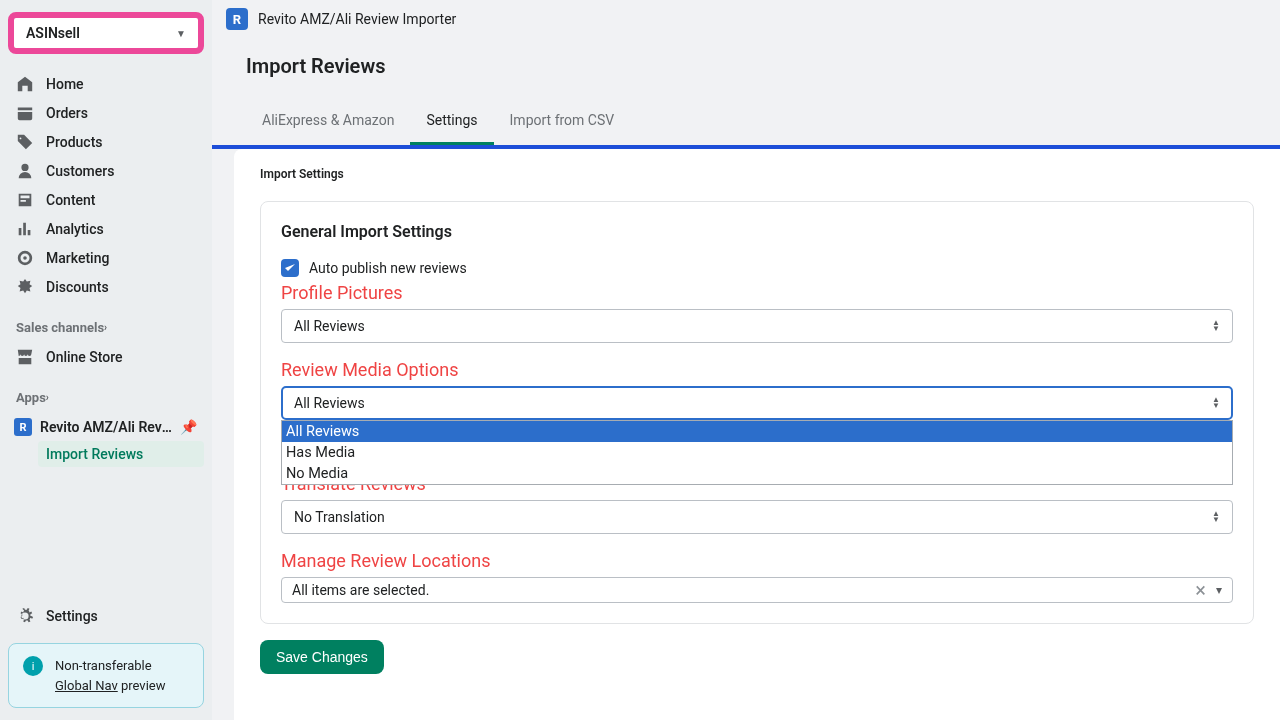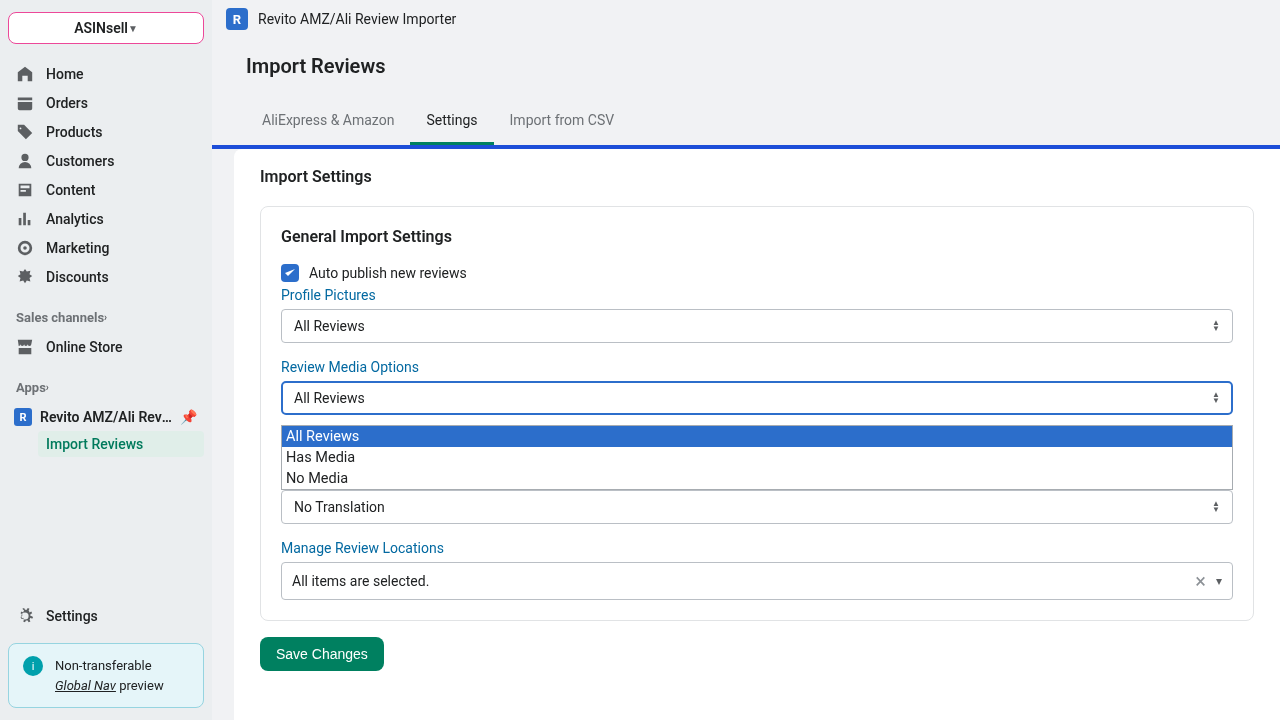--- a/index.html
+++ b/index.html
@@ -1,19 +1,19 @@
 <!DOCTYPE html>
 <html><head>
   <meta charset="utf-8">
   <style>
     * { margin: 0; padding: 0; box-sizing: border-box; }
     body { font-family: -apple-system, BlinkMacSystemFont, "Segoe UI", Roboto, sans-serif; font-size: 14px; color: #202223; background: #f1f2f4; display: flex; height: 720px; overflow: hidden; }
     
     .sidebar { width: 212px; background: #ebeef0; display: flex; flex-direction: column; padding: 12px 8px; }
-    .store-select { background: #fff; border: 1px solid #ec4899; border-radius: 8px; padding: 7px 12px; display: flex; justify-content: center; align-items: center; margin-bottom: 16px; cursor: pointer; }
+    .store-select { background: #fff; border: 6px solid #ec4899; border-radius: 8px; padding: 7px 12px; display: flex; justify-content: space-between; align-items: center; margin-bottom: 16px; cursor: pointer; }
     .store-select span:first-child { font-weight: 600; }
     .chev { font-size: 10px; color: #5c5f62; }
     
     .nav-item { display: flex; align-items: center; gap: 12px; padding: 5px 8px; border-radius: 4px; cursor: pointer; margin-bottom: 1px; font-weight: 500;}
     .nav-item svg, .nav-item .icon { width: 18px; height: 18px; color: #5c5f62; fill: #5c5f62; flex-shrink: 0; }
     .nav-item span { font-size: 14px; }
     
     .section-header { display: flex; justify-content: flex-start; align-items: center; padding: 8px 8px; margin-top: 10px; color: #6d7175; font-size: 13px; font-weight: 700; cursor: pointer; }
     
     .app-item { display: flex; align-items: center; gap: 8px; padding: 5px 6px; cursor: pointer; }
@@ -26,55 +26,55 @@
     .sub-item.active { background: #e0eee9; color: #007a5c; font-weight: 500; }
     .sub-item:not(.active) { color: #202223; }
     
     .spacer { flex: 1; }
     .settings-item { display: flex; align-items: center; gap: 12px; padding: 6px 8px; cursor: pointer; font-weight: 500; }
     .settings-item svg { width: 18px; height: 18px; fill: #5c5f62; }
     
     .notice { border: 1px solid #96d4e0; background: #e5f5f9; border-radius: 8px; padding: 12px 14px; margin-top: 12px; display: flex; gap: 12px; align-items: flex-start; }
     .notice .dot { width: 20px; height: 20px; background: #00a0ac; border-radius: 50%; display: flex; align-items: center; justify-content: center; color: #fff; font-size: 11px; flex-shrink: 0; }
     .notice .txt { font-size: 13px; line-height: 1.5; }
-    .notice .txt u { text-decoration: underline; font-style: italic; }
+    .notice .txt u { text-decoration: underline; }
     
     .main { flex: 1; display: flex; flex-direction: column; min-width: 0; }
     .topbar { display: flex; align-items: center; gap: 10px; padding: 8px 14px; }
     .topbar .logo { width: 22px; height: 22px; background: #2c6ecb; border-radius: 4px; display:flex; align-items:center; justify-content:center; color:#fff; font-weight:bold; font-size:13px; }
     .apptitle { font-size: 14px; color: #202223; }
     
     .pagehdr { padding: 16px 34px 20px; }
     .pagehdr h1 { font-size: 20px; font-weight: 600; }
     
     .tabs { display: flex; gap: 0; padding: 0 34px; border-bottom: 4px solid #1d4ed8; }
     .tab { padding: 14px 16px; font-size: 14px; color: #6d7175; cursor: pointer; border-bottom: 3px solid transparent; }
     .tab.active { color: #202223; border-bottom-color: #008060; }
     
     .content { background: #fff; border-radius: 8px 0 0 0; margin-left: 22px; flex: 1; overflow-y: auto; padding: 18px 26px 30px; }
-    .sectitle { font-size: 16px; font-weight: 600; margin-bottom: 20px; }
+    .sectitle { font-size: 12px; font-weight: 600; margin-bottom: 20px; }
     
     .card { border: 1px solid #e1e3e5; border-radius: 8px; padding: 20px; position: relative; }
     .cardtitle { font-size: 16px; font-weight: 600; margin-bottom: 18px; }
     .chk-row { display: flex; align-items: center; gap: 10px; margin-bottom: 5px; }
     .chk { width: 18px; height: 18px; background: #2c6ecb; border-radius: 4px; display: flex; align-items: center; justify-content: center; cursor: pointer; }
     .chk svg { width: 12px; height: 12px; fill: #fff; }
     
-    .label { font-size: 14px; margin-bottom: 6px; color: #0369a1; }
+    .label { font-size: 18px; margin-bottom: 6px; color: #ef4444; }
     .select { border: 1px solid #babfc5; border-radius: 4px; padding: 8px 12px; display: flex; justify-content: space-between; align-items: center; cursor: pointer; background: #fff; margin-bottom: 16px; }
     .select.focus { border: 2px solid #2c6ecb; border-radius: 5px; padding: 7px 11px; }
     .select .arrows { display: flex; flex-direction: column; line-height: 6px; font-size: 8px; color: #5c5f62; }
     
     .dropdown { position: absolute; left: 20px; right: 20px; background: #fff; border: 1px solid #a7acb1; z-index: 10; top: 218px; }
     .dropdown .opt { padding: 2px 4px; font-size: 14.5px; cursor: pointer; }
     .dropdown .opt.sel { background: #2c6ecb; color: #fff; }
     
     .divider-title { font-size: 16px; font-weight: 600; margin: 16px 0 18px; }
     
-    .multi { border: 1px solid #babfc5; border-radius: 4px; padding: 6px 10px; display: flex; justify-content: space-between; align-items: center; cursor: pointer; background: #fff; }
+    .multi { border: 1px solid #babfc5; border-radius: 4px; padding: 0 10px; display: flex; justify-content: space-between; align-items: center; cursor: pointer; background: #fff; }
     .multi .right { display: flex; gap: 10px; align-items: center; color: #5c5f62; }
     .multi .x { font-size: 20px; color: #8c9196;}
     
     .savebtn { background: #008060; color: #fff; border: none; border-radius: 8px; padding: 9px 16px; font-weight: 500; font-size: 14px; cursor: pointer; margin-top: 16px; }
   </style>
 </head>
 <body>
 
 <div class="sidebar">
   <div class="store-select">

